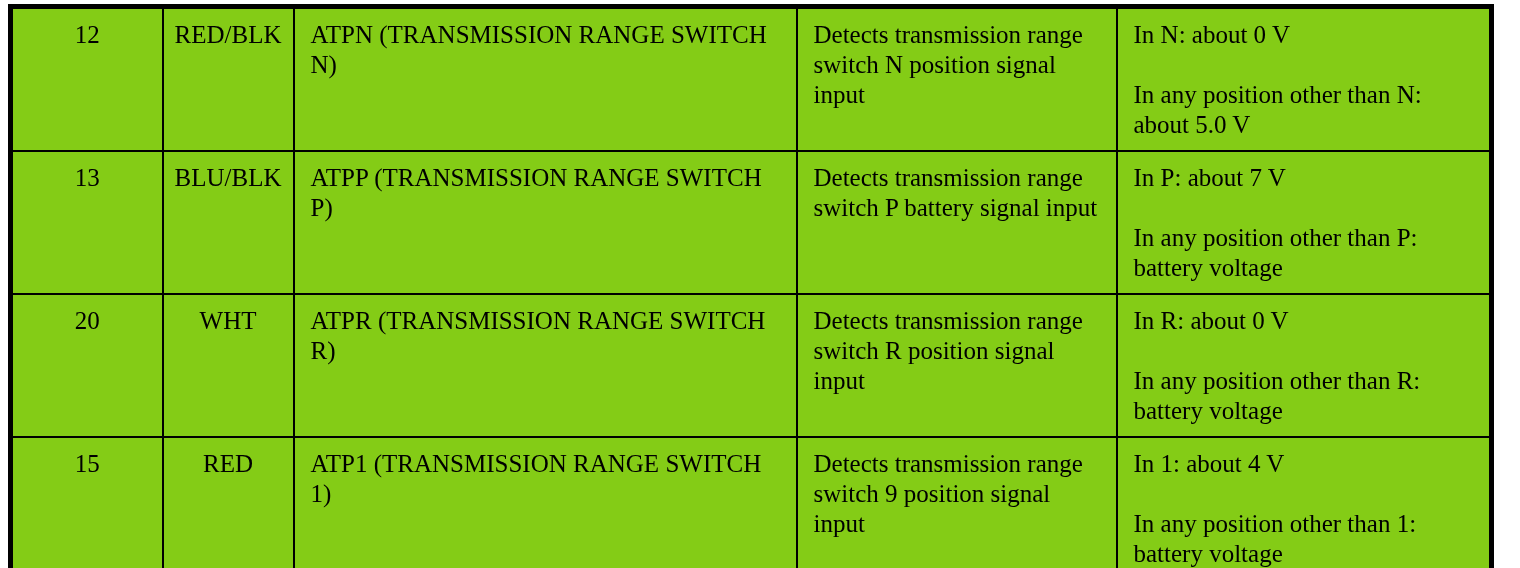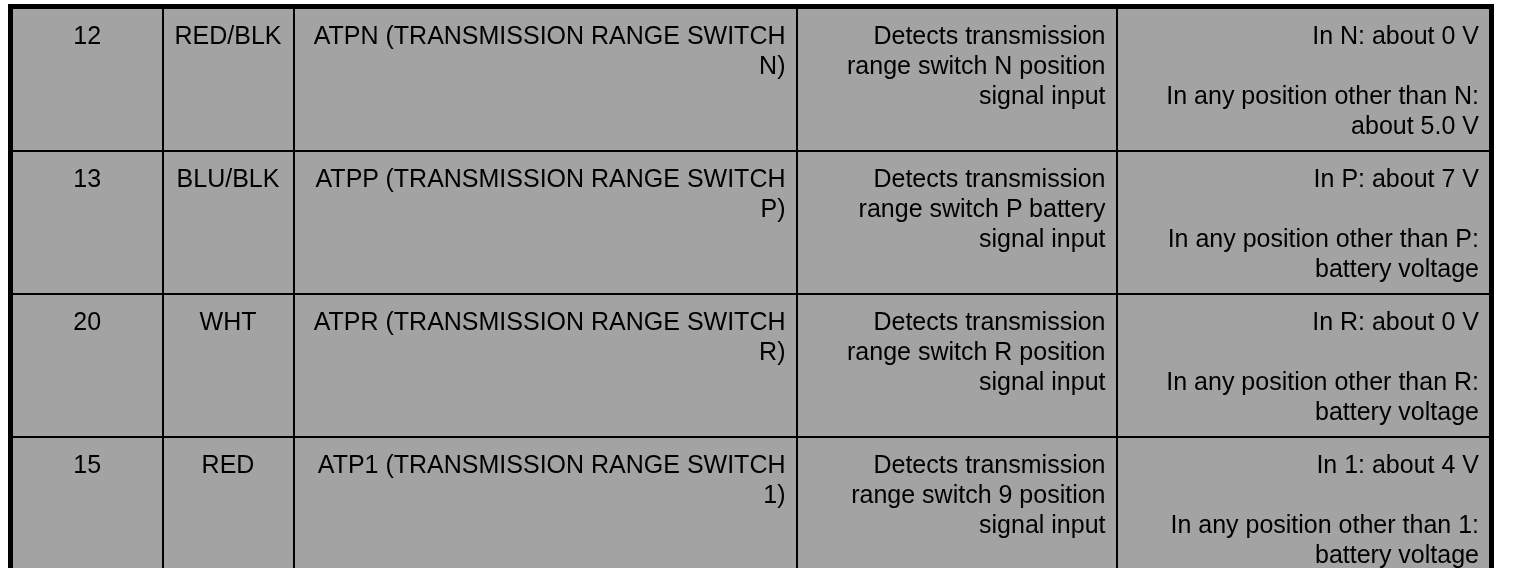--- a/index.html
+++ b/index.html
@@ -33,21 +33,22 @@
     table-layout: fixed;
     border: 5px solid #000000;
     background: #ffffff;
   }
 
   .pin-table td {
     border-right: 2px solid #000000;
     border-bottom: 2px solid #000000;
     vertical-align: top;
     padding: 0;
-    background: #a3a3a3;
+    background: #84cc16;
+    font-family: Liberation Serif, serif;
   }
   .pin-table tr:last-child td {
     border-bottom: none;
   }
   .pin-table td:last-child {
     border-right: none;
   }
 
   
   .col-pin   { width: 152px; }
@@ -62,21 +63,21 @@
     padding-top: 11px;
     padding-bottom: 10px;
     -webkit-font-smoothing: none;
   }
   .cell.center {
     text-align: center;
     padding-left: 4px;
     padding-right: 4px;
   }
   .cell.left {
-    text-align: right;
+    text-align: left;
     padding-left: 16px;
     padding-right: 10px;
   }
   .para + .para {
     margin-top: 30px;
   }
 </style>
 </head>
 <body>
 

